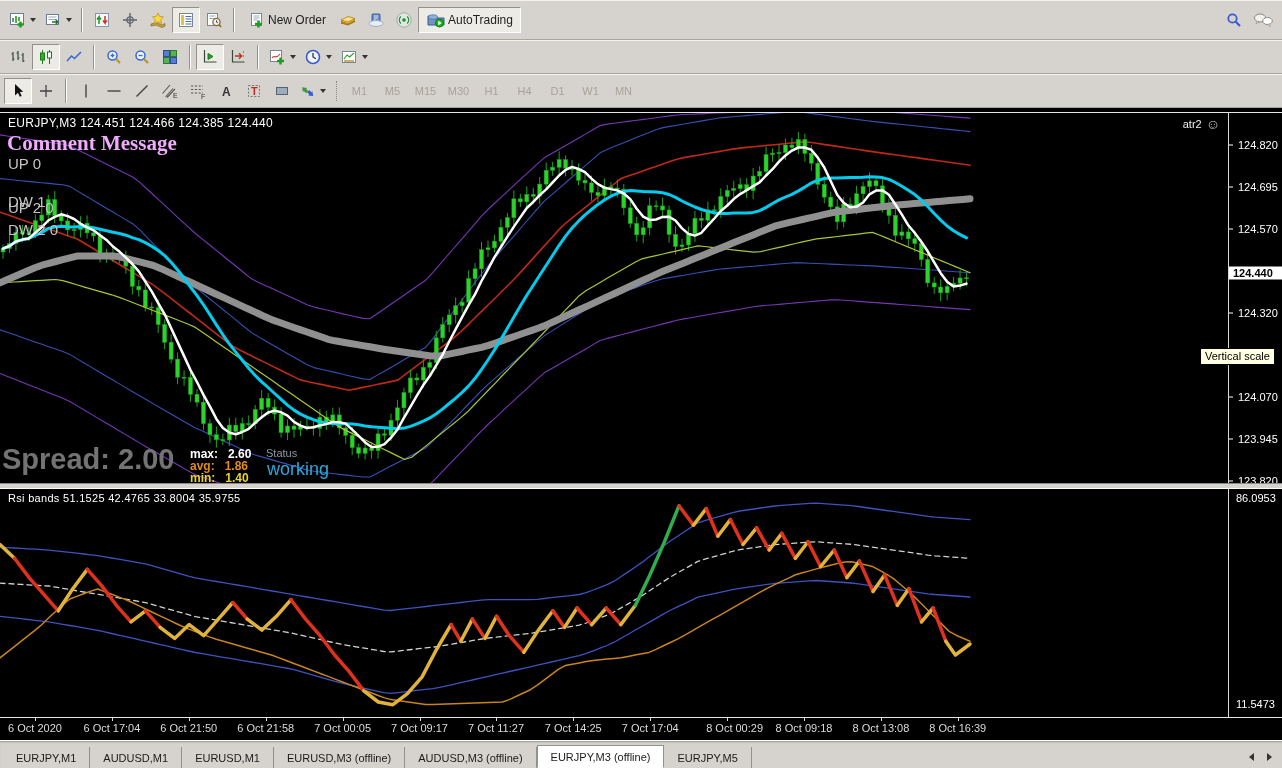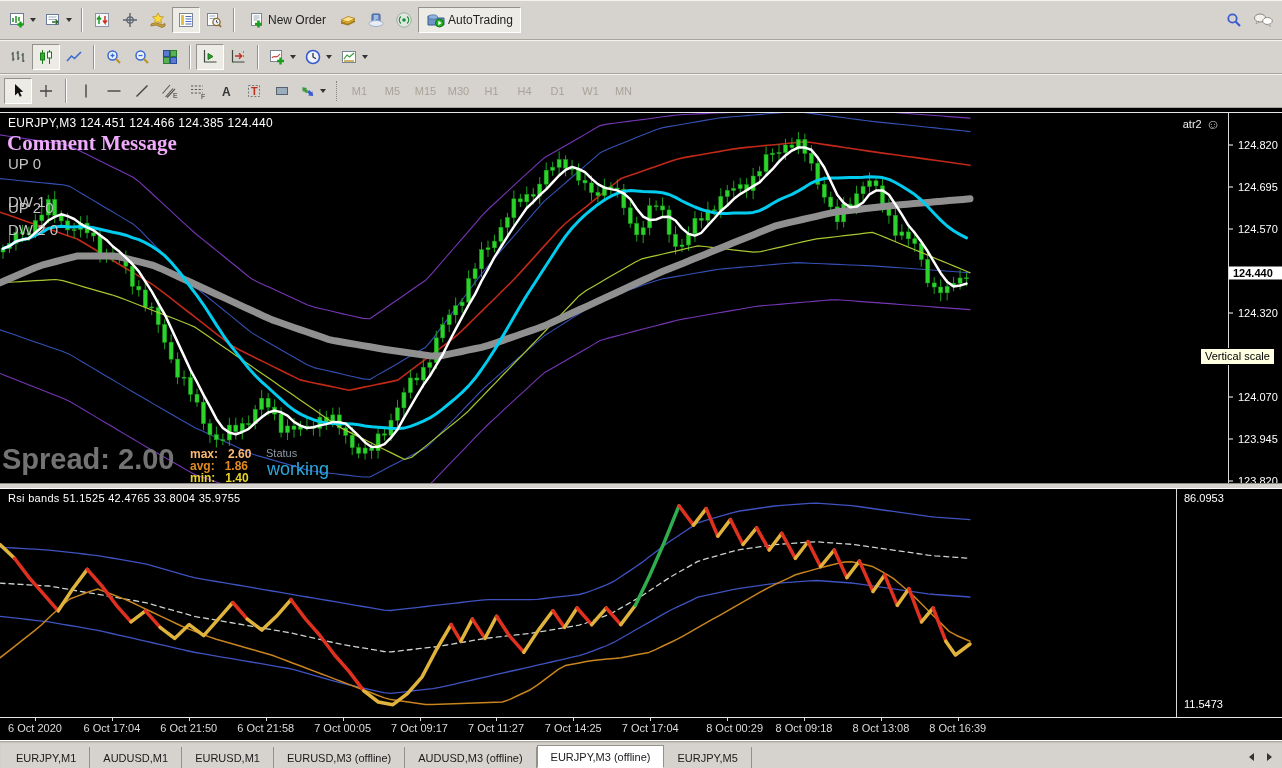--- a/index.html
+++ b/index.html
@@ -15,21 +15,21 @@
 .caret{width:0;height:0;border-left:3px solid transparent;border-right:3px solid transparent;border-top:4px solid #333;margin-left:2px}
 .vsep{width:0;height:24px;border-left:1px solid #94908a;border-right:1px solid #fff;margin:0 5px}
 .grip{width:0;height:20px;border-left:1px dotted #8a867f;margin:0 6px}
 .sp{flex:1}
 .tf{min-width:33px;height:22px;display:flex;align-items:center;justify-content:center;color:#a8a298;font-weight:normal;font-size:11px}
 #chartwin{position:absolute;top:108px;left:0;width:1282px;height:632px;background:#000}
 #paneMain{position:absolute;top:4px;left:0;width:1228px;height:371px;border-top:1px solid #e6e6e6;overflow:hidden}
 #scaleMain{position:absolute;top:4px;left:1228px;width:54px;height:371px;border-left:1px solid #d8d8d8;border-top:1px solid #e6e6e6;background:#000}
 #splitter{position:absolute;top:375px;left:0;width:1282px;height:6px;background:#d6d3ce;border-top:1px solid #8d8983;border-bottom:1px solid #fff}
 #paneRsi{position:absolute;top:381px;left:0;width:1228px;height:228px;overflow:hidden}
-#scaleRsi{position:absolute;top:381px;left:1176px;width:54px;height:228px;border-left:1px solid #d8d8d8;background:#000}
+#scaleRsi{position:absolute;top:381px;left:1228px;width:54px;height:228px;border-left:1px solid #d8d8d8;background:#000}
 #axisLine{position:absolute;top:609px;left:0;width:1282px;height:1px;background:#e6e6e6}
 #axisArea{position:absolute;top:610px;left:0;width:1282px;height:22px;background:#000}
 .timeLabel{position:absolute;top:4px;transform:translateX(-50%);color:#dcdcdc;font-size:11px;white-space:nowrap}
 .timeTick{position:absolute;top:0;width:1px;height:3px;background:#dcdcdc}
 .pLabel{position:absolute;left:9px;transform:translateY(-50%);color:#fff;font-size:11px}
 .pTick{position:absolute;left:0;width:4px;height:1px;background:#fff;transform:translateY(-.5px)}
 .curPrice{position:absolute;left:0;transform:translateY(-50%);background:#fff;color:#000;font-size:11px;padding:0 3px 1px 4px;min-width:53px}
 #tooltip{position:absolute;left:1200px;top:240px;background:#ffffe1;border:1px solid #000;color:#000;font-size:11px;padding:1px 4px 2px;z-index:9;white-space:nowrap}
 .ovl{position:absolute;z-index:3}
 #symHeader{left:8px;top:3px;color:#fff;font-size:12px;letter-spacing:.3px}
@@ -639,21 +639,21 @@
       </svg>
     <div class="ovl" id="symHeader">EURJPY,M3 124.451 124.466 124.385 124.440</div>
     <div class="ovl" id="commentTitle">Comment Message</div>
     <div id="sigLines">
         <div class="sigLine ovl" style="top: 42px;">UP 0</div>
         <div class="sigLine ovl" style="top: 64px; margin-top: 16px;">DW 1</div>
         <div class="sigLine ovl" style="top: 86px;">UP 2 0</div>
         <div class="sigLine ovl" style="top: 108px;">DW 2 0</div>
       </div>
     <div class="ovl" id="spreadTxt">Spread: 2.00</div>
-    <div class="statRow" id="statMax" style="left: 190px; top: 334px; color: #fdba74;"><span>max:</span> <span class="v">2.60</span></div>
+    <div class="statRow" id="statMax" style="left: 190px; top: 334px; color: #ffffff;"><span>max:</span> <span class="v">2.60</span></div>
     <div class="statRow" id="statAvg" style="left: 190px; top: 346px; color: rgb(224, 138, 32);"><span>avg:</span> <span class="v">1.86</span></div>
     <div class="statRow" id="statMin" style="left: 190px; top: 358px; color: rgb(232, 212, 40);"><span>min:</span> <span class="v">1.40</span></div>
     <div class="ovl" id="statusLbl">Status</div>
     <div class="ovl" id="statusVal">working</div>
     <div class="ovl" id="atrBadge">
         <span>atr2</span>
         <span class="smiley">☺</span>
       </div>
   </div>
   <div id="scaleMain">

